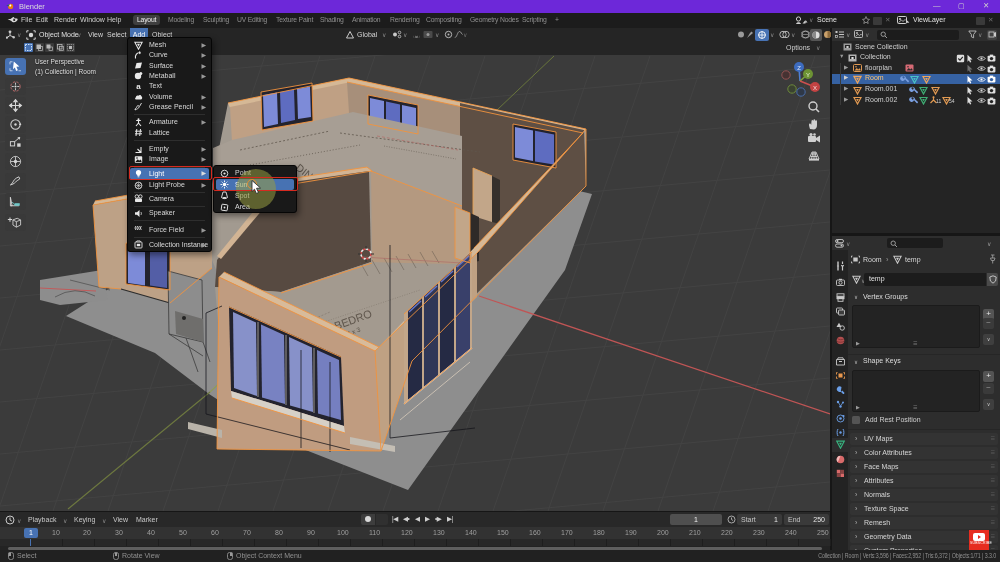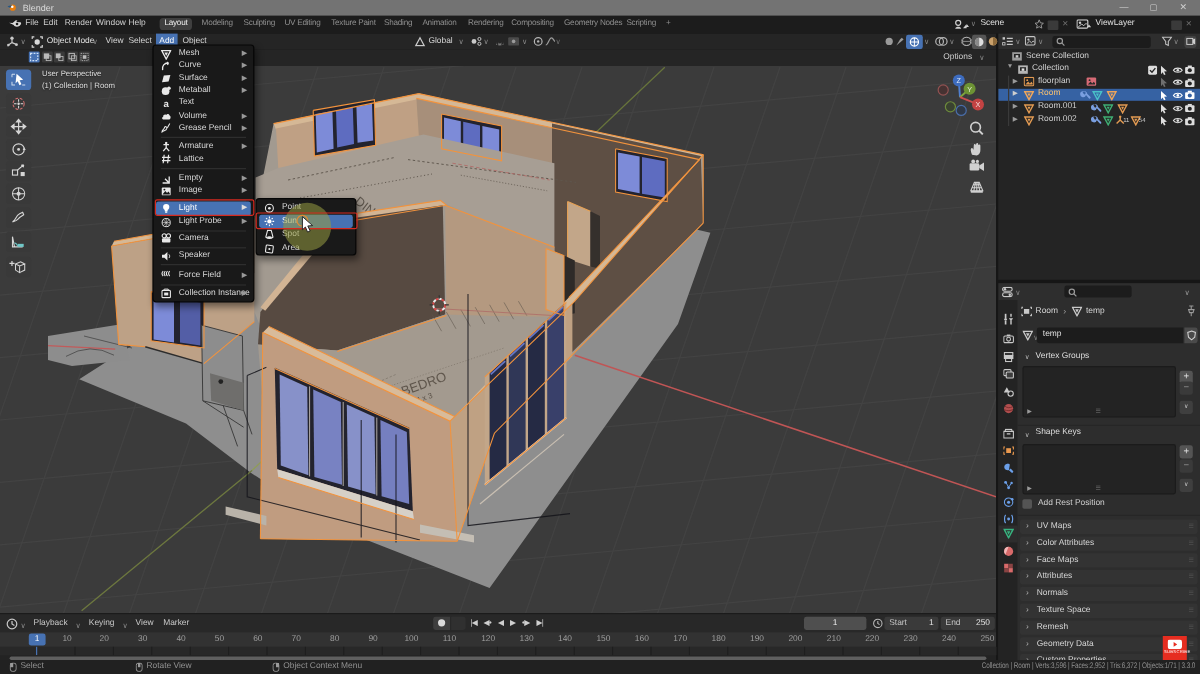--- a/index.html
+++ b/index.html
@@ -1,20 +1,20 @@
 <!DOCTYPE html>
 <html><head><meta charset="utf-8">
 <style>
 *{margin:0;padding:0;box-sizing:border-box}
 html,body{width:1000px;height:562px;overflow:hidden;background:#1a1a1a;
 font-family:"Liberation Sans",sans-serif;-webkit-font-smoothing:antialiased}
 .abs{position:absolute}
 #stage{position:relative;width:1000px;height:562px;background:#161616}
 
-#titlebar{left:0;top:0;width:1000px;height:17px;background:#737373;color:#dcdcdc;font-size:7.5px}
+#titlebar{left:0;top:0;width:1000px;height:17px;background:#6d28d9;color:#dcdcdc;font-size:7.5px}
 #menubar{left:0;top:13px;width:1000px;height:15px;background:#1c1c1c;color:#cfcfcf;font-size:7px}
 .mitem{position:absolute;top:3px}
 .tab{position:absolute;top:1.5px;padding:1.5px 4px;border-radius:3px;color:#8f8f8f;font-size:6.8px;letter-spacing:-0.2px}
 .tab.on{background:#3f3f3f;color:#efefef}
 #vphead{left:0;top:28px;width:830px;height:13px;background:#252525;color:#d6d6d6;font-size:7px}
 #toolset{left:0;top:41px;width:830px;height:14px;background:#252525;color:#c5c5c5;font-size:7px}
 
 #viewport{left:0;top:55px;width:830px;height:456px;background:#3b3b3b;overflow:hidden}
 
 #timeline{left:0;top:512px;width:830px;height:38px;background:#2c2c2c;font-size:7px;color:#c9c9c9}

